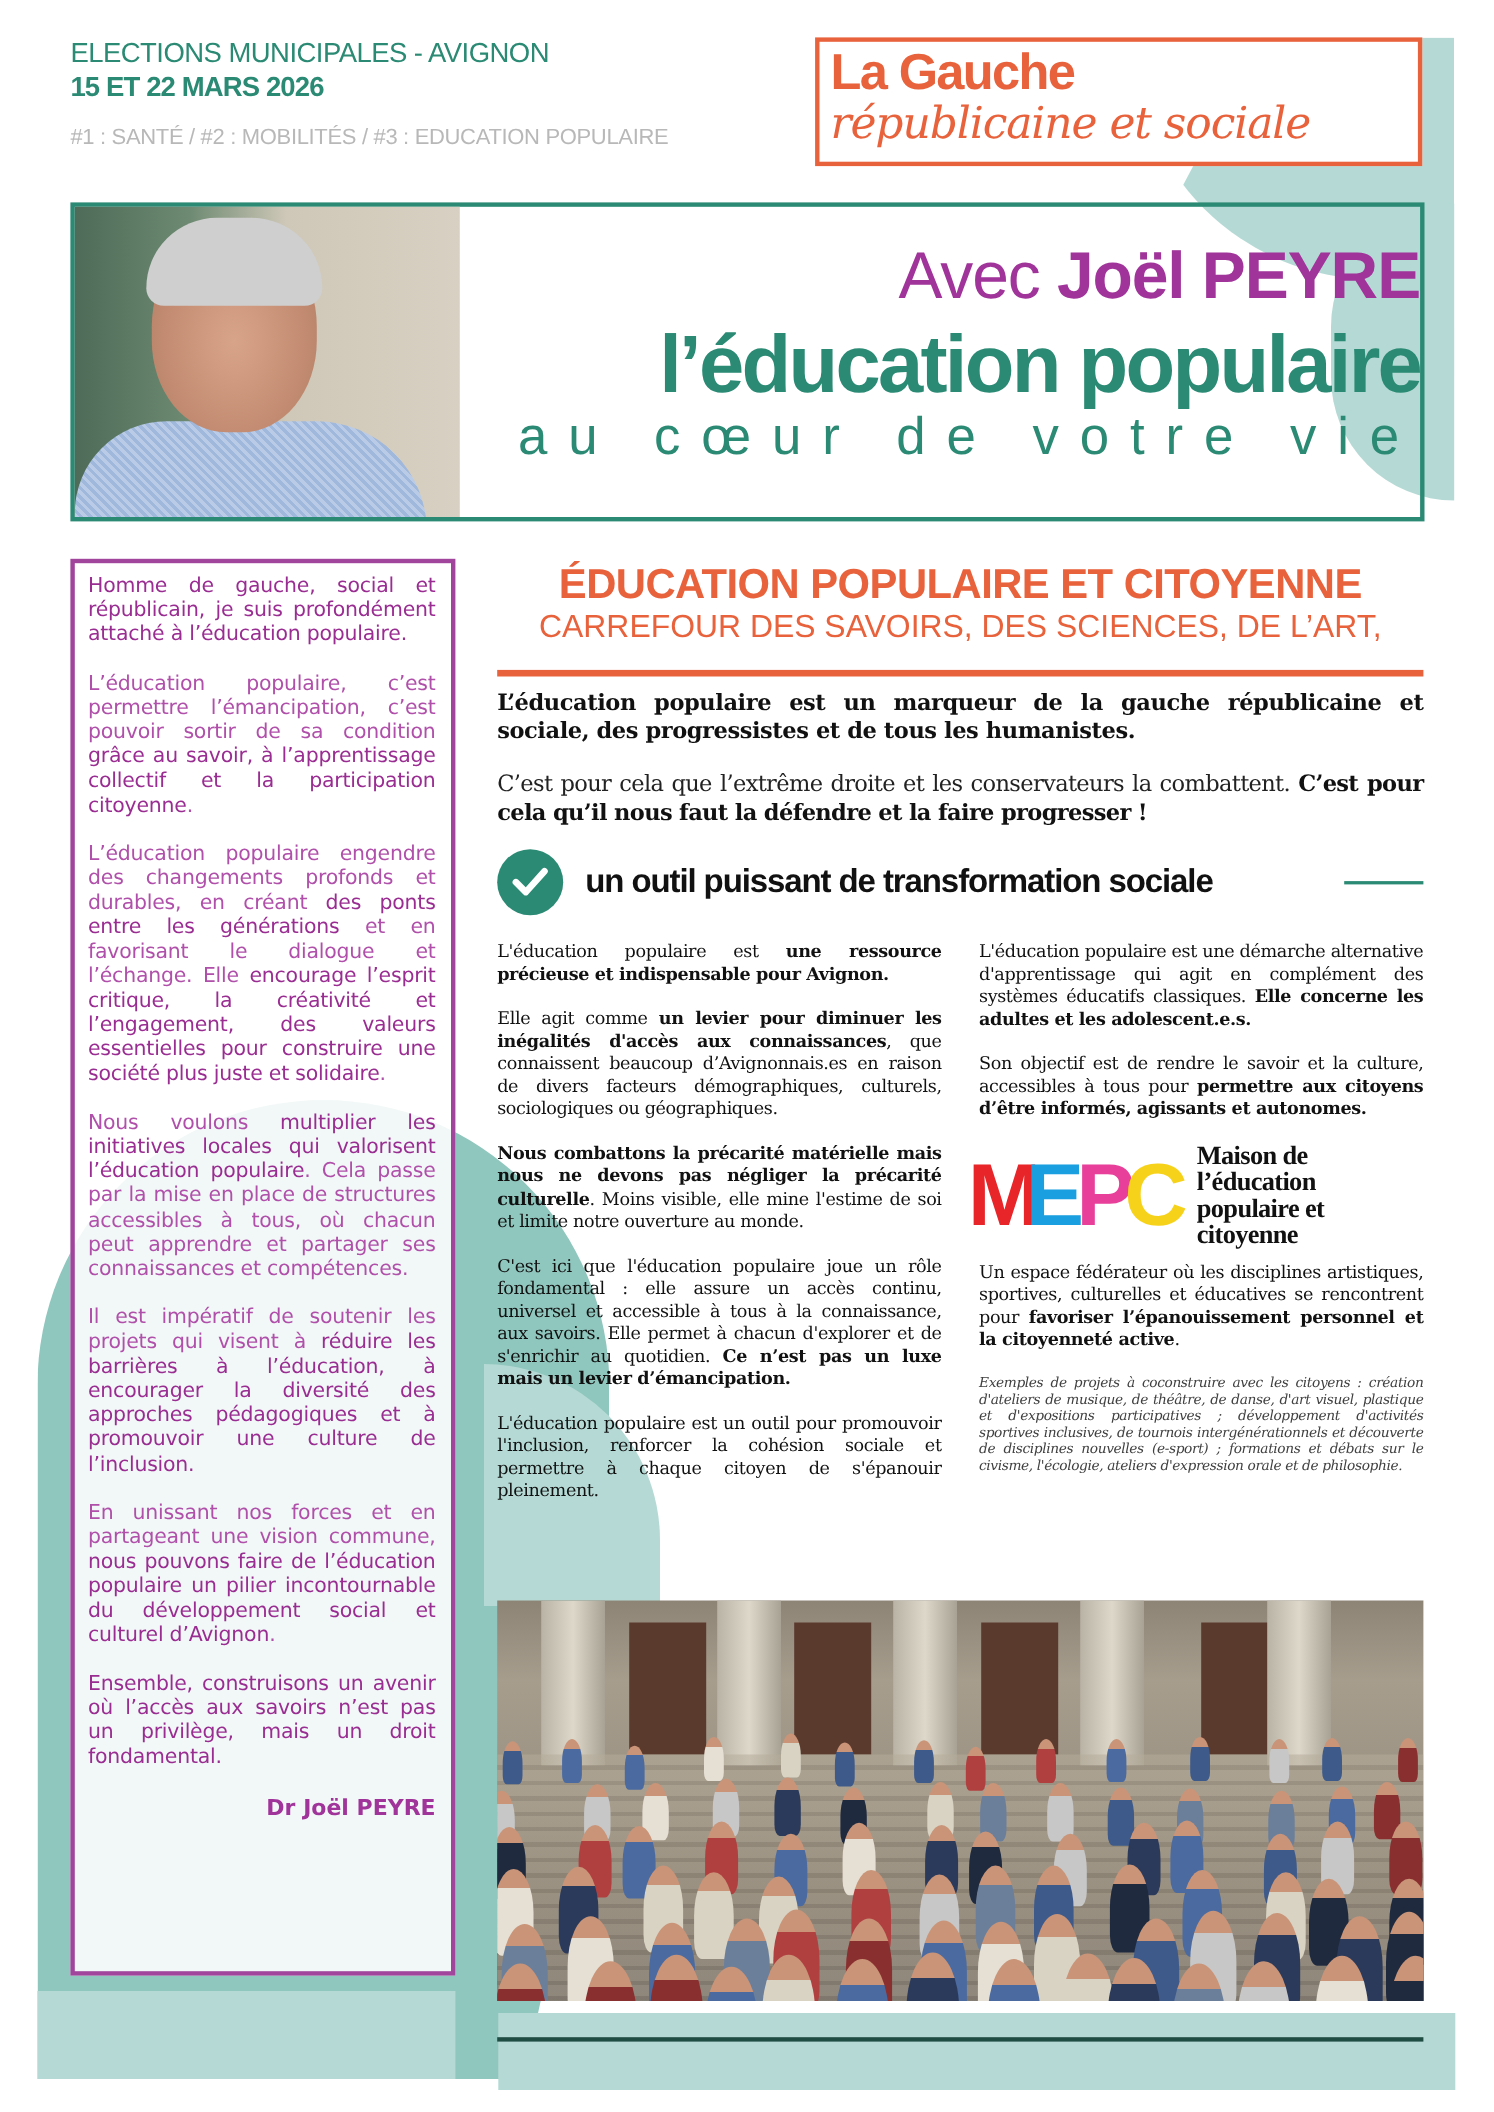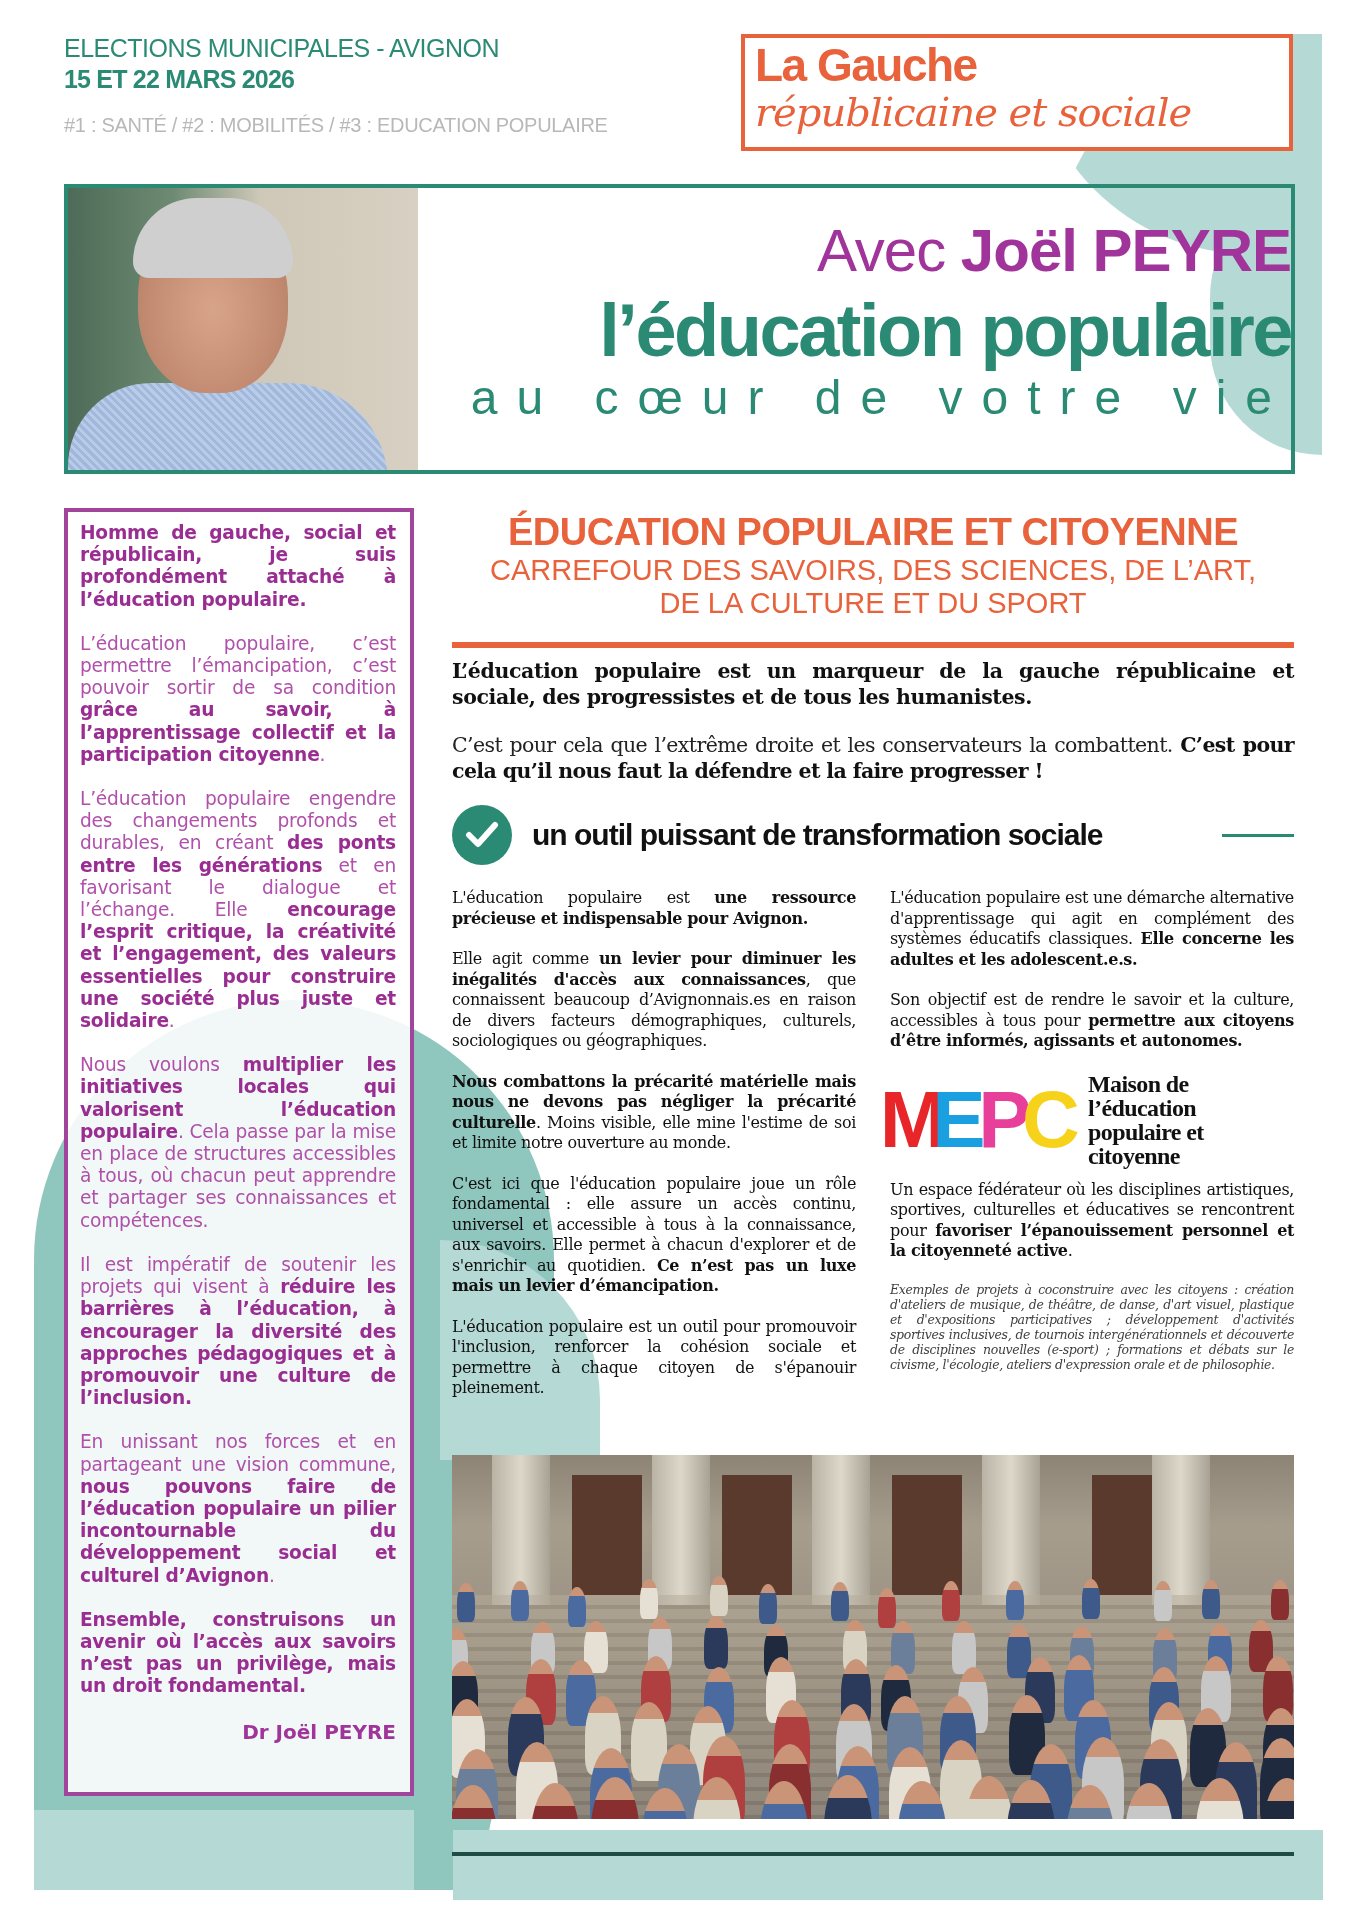--- a/index.html
+++ b/index.html
@@ -33,21 +33,21 @@
   .portrait .shirt { position: absolute; left: 0; top: 195px; width: 320px; height: 100px; border-radius: 100px 120px 0 0; background: repeating-linear-gradient(45deg, #9fb8dc 0 3px, #b9cbe6 3px 6px); }
   .banner-text { position: absolute; left: 350px; top: 0; width: 873px; height: 282px; text-align: right; font-family: "Liberation Sans", sans-serif; }
   .banner-avec { margin-top: 28px; font-size: 60px; color: #a0349a; letter-spacing: -1px; }
   .banner-avec b { font-weight: bold; }
   .banner-main { margin-top: 6px; font-size: 74px; font-weight: bold; color: #2b8a74; letter-spacing: -2.5px; line-height: 80px; }
   .banner-sub { font-size: 48px; color: #2b8a74; letter-spacing: 19px; line-height: 54px; margin-left: 8px; }
 
   
   .leftbox { position: absolute; left: 64px; top: 508px; width: 350px; height: 1288px; border: 4px solid #a0449c; background: rgba(255,255,255,0.88); z-index: 2; padding: 10px 14px 0 12px; font-family: "DejaVu Sans", sans-serif; color: #a0349a; }
   .leftbox p { font-size: 18.6px; line-height: 22.2px; text-align: justify; margin-bottom: 22px; letter-spacing: -0.2px; }
-  .leftbox b { font-weight: bold; color: #9a2d92; }
+  .leftbox b { font-weight: normal; color: #9a2d92; }
   .leftbox .light { font-weight: normal; color: #b050aa; }
   .leftbox .sig { text-align: right; font-weight: bold; font-size: 20px; margin-top: 6px; }
 
   
   .main { position: absolute; left: 452px; top: 508px; width: 842px; z-index: 2; }
   .main-title { text-align: center; font-family: "Liberation Sans", sans-serif; font-weight: bold; font-size: 38px; color: #e8623c; letter-spacing: -0.5px; line-height: 44px; margin-top: 2px; }
   .main-sub { text-align: center; font-family: "Liberation Sans", sans-serif; font-size: 29px; color: #e8623c; line-height: 33px; }
   .orange-rule { height: 6px; background: #e8623c; margin-top: 22px; }
   .lead1 { font-family: "DejaVu Serif", serif; font-weight: bold; font-size: 20.5px; line-height: 26px; margin-top: 10px; text-align: justify; color: #111; letter-spacing: -0.4px; }
   .lead2 { font-family: "DejaVu Serif", serif; font-size: 20.5px; line-height: 26px; margin-top: 22px; text-align: justify; color: #222; letter-spacing: -0.6px; }
@@ -120,21 +120,20 @@
   <p><span class="light">Nous voulons </span><b>multiplier les initiatives locales qui valorisent l’éducation populaire</b><span class="light">. Cela passe par la mise en place de structures accessibles à tous, où chacun peut apprendre et partager ses connaissances et compétences.</span></p>
   <p><span class="light">Il est impératif de soutenir les projets qui visent à </span><b>réduire les barrières à l’éducation, à encourager la diversité des approches pédagogiques et à promouvoir une culture de l’inclusion.</b></p>
   <p><span class="light">En unissant nos forces et en partageant une vision commune, </span><b>nous pouvons faire de l’éducation populaire un pilier incontournable du développement social et culturel d’Avignon</b><span class="light">.</span></p>
   <p><b>Ensemble, construisons un avenir où l’accès aux savoirs n’est pas un privilège, mais un droit fondamental.</b></p>
   <div class="sig">Dr Joël PEYRE</div>
 </div>
 
 <div class="main">
   <div class="main-title">ÉDUCATION POPULAIRE ET CITOYENNE</div>
   <div class="main-sub">CARREFOUR DES SAVOIRS, DES SCIENCES, DE L’ART,</div>
-  <div class="main-sub">DE LA CULTURE ET DU SPORT</div>
   <div class="orange-rule"></div>
   <p class="lead1">L’éducation populaire est un marqueur de la gauche républicaine et sociale, des progressistes et de tous les humanistes.</p>
   <p class="lead2"><span>C’est pour cela que l’extrême droite et les conservateurs la combattent. </span><b>C’est pour cela qu’il nous faut la défendre et la faire progresser !</b></p>
 
   <div class="section-head">
     <div class="check">
       <svg width="34" height="30" viewBox="0 0 34 30">
           <path d="M4 15 L13 24 L30 5" stroke="#fff" stroke-width="6" fill="none" stroke-linecap="round" stroke-linejoin="round"></path>
         </svg>
     </div>

